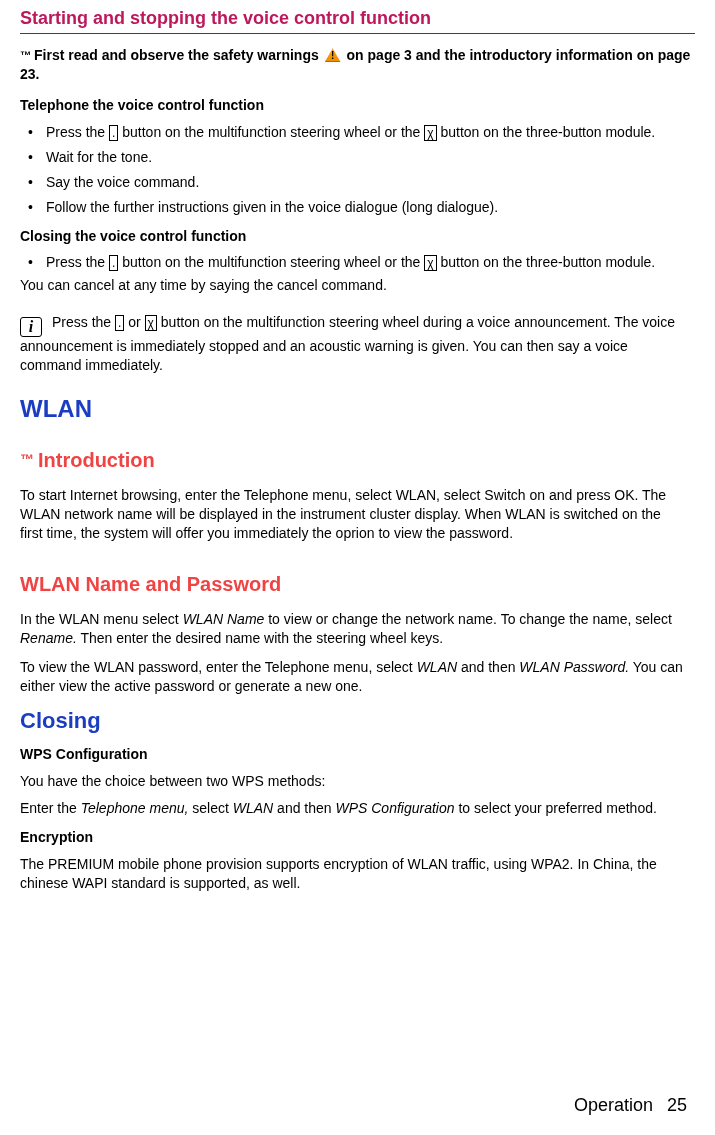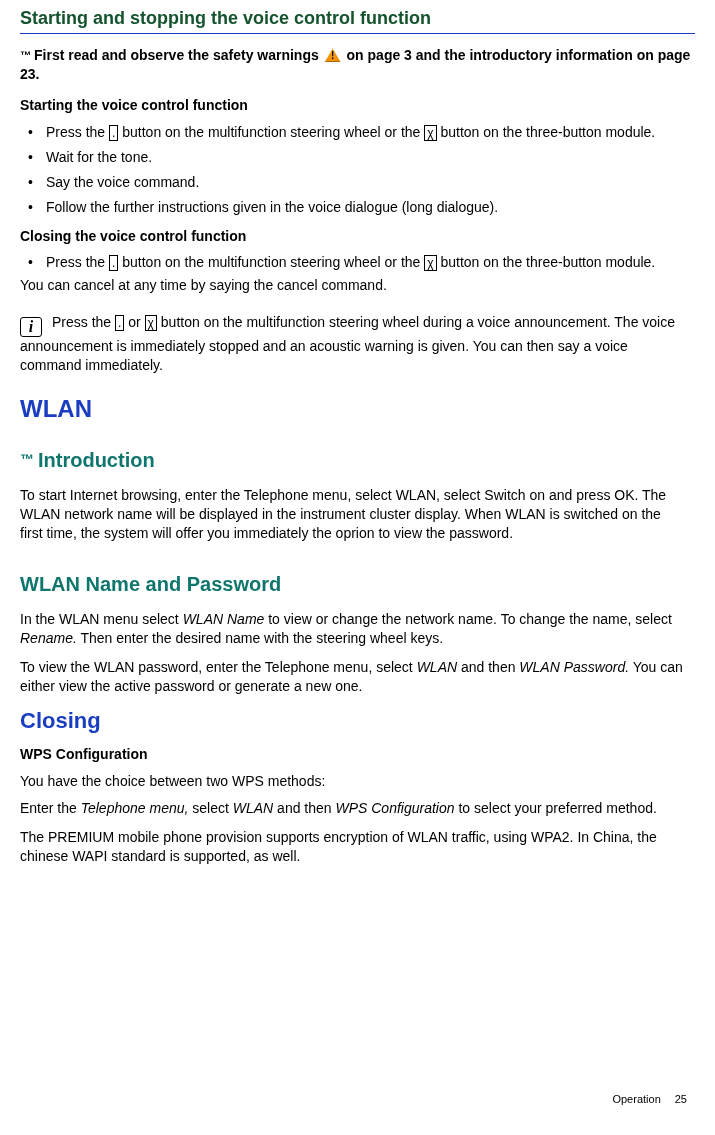--- a/index.html
+++ b/index.html
@@ -12,21 +12,21 @@
     line-height: 1.35;
     background: #fff;
   }
   .page {
     width: 715px;
     min-height: 1135px;
     padding: 6px 20px 0 20px;
     position: relative;
   }
   .section-title {
-    color: #14532d;
+    color: #be185d;
     font-size: 18px;
     font-weight: bold;
     border-bottom: 1.5px solid #1a3dc1;
     padding-bottom: 3px;
     margin: 0 0 12px 0;
   }
   .bold-line {
     font-weight: bold;
     margin: 10px 0 12px 0;
   }
@@ -107,56 +107,56 @@
   .para {
     margin: 8px 12px 10px 0;
   }
   .h1-blue {
     color: #1a3dc1;
     font-size: 24px;
     font-weight: bold;
     margin: 18px 0 8px 0;
   }
   .h2-blue {
-    color: #0f766e;
+    color: #ef4444;
     font-size: 20px;
     font-weight: bold;
     margin: 22px 0 12px 0;
   }
   .tm {
     font-size: 11px;
     vertical-align: 1px;
     margin-right: 3px;
   }
   .tm-lg {
     font-size: 14px;
     vertical-align: 3px;
     margin-right: 4px;
   }
   .italic { font-style: italic; }
   .footer {
     position: absolute;
-    bottom: 28px;
+    bottom: 18px;
     right: 28px;
-    font-size: 11px;
+    font-size: 18px;
   }
   .footer .sep { display:inline-block; width:14px; }
 </style>
 </head>
 <body>
 
 <div class="page">
 
   <div class="section-title">Starting and stopping the voice control function</div>
 
   <div class="bold-line">
     <span class="tm">™</span><span>First read and observe the safety warnings </span><span class="warn-icon"></span><span> on page 3 and the introductory information on page 23.</span>
   </div>
 
-  <div class="sub-heading">Starting the voice control function</div>
+  <div class="sub-heading">Telephone the voice control function</div>
 
   <ul class="bullets">
     <li>
       <span>Press the </span><span class="btn-box">.</span><span> button on the multifunction steering wheel or the </span><span class="btn-box">χ</span><span> button on the three-button module.</span>
     </li>
     <li><span>Wait for the tone.</span></li>
     <li><span>Say the voice command.</span></li>
     <li><span>Follow the further instructions given in the voice dialogue (long dialogue).</span></li>
   </ul>
 
@@ -195,20 +195,21 @@
 
   <div class="sub-heading">WPS Configuration</div>
 
   <div class="para" style="margin:4px 0 4px 0">You have the choice between two WPS methods:</div>
 
 
   <div class="para">
     <span>Enter the </span><span class="italic">Telephone menu,</span><span> select </span><span class="italic">WLAN</span><span> and then </span><span class="italic">WPS Configuration</span><span> to select your preferred method.</span>
   </div>
 
+  <div class="sub-heading">Encryption</div>
 
   <div class="para">The PREMIUM mobile phone provision supports encryption of WLAN traffic, using WPA2. In China, the chinese WAPI standard is supported, as well.</div>
 
   <div class="footer">
     <span>Operation</span><span class="sep"></span><span>25</span>
   </div>
 
 </div>
 
 </body></html>

